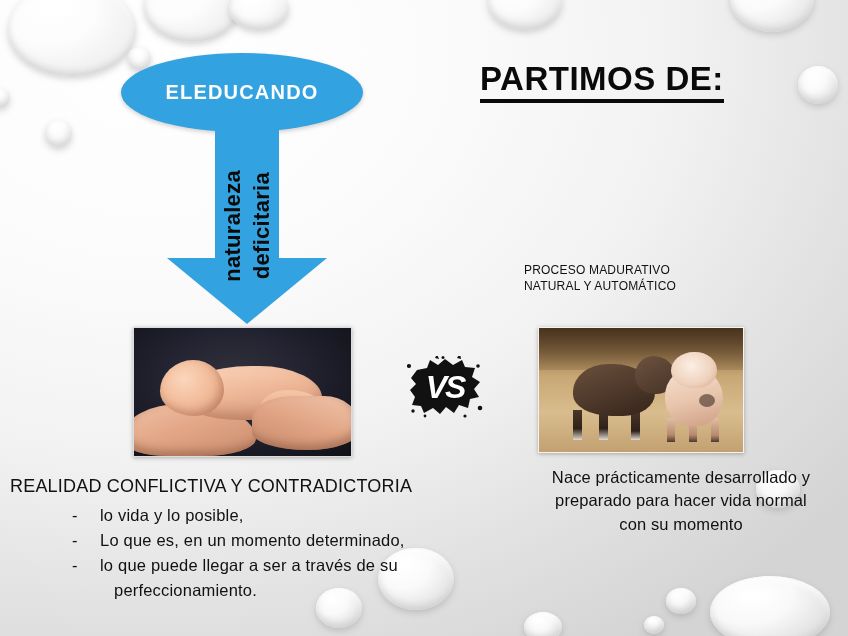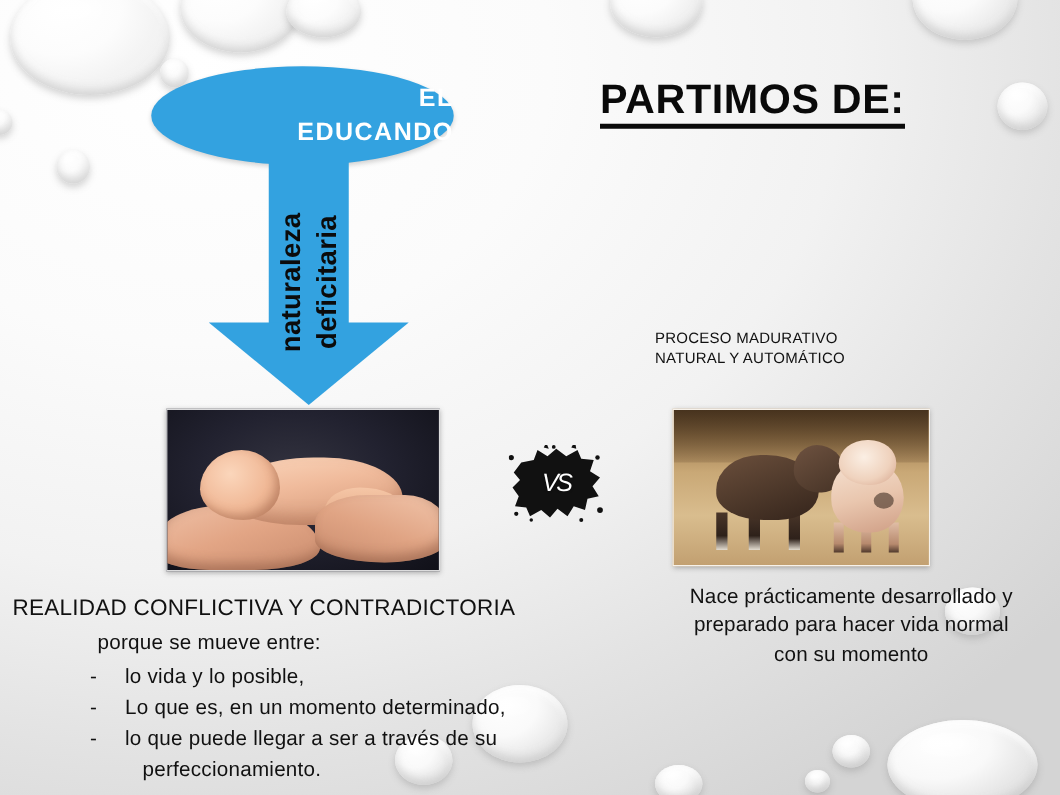--- a/index.html
+++ b/index.html
@@ -39,21 +39,21 @@
     letter-spacing:.5px;
     border-bottom:4px solid #0a0a0a;
     padding-bottom:2px;line-height:1.05;
     white-space:nowrap;
   }
 
   
   #ellipse{
     position:absolute;left:121px;top:53px;width:242px;height:79px;
     background:#33a2e0;border-radius:50%;
-    display:flex;flex-direction:column;align-items:flex-end;justify-content:center;
+    display:flex;flex-direction:row;align-items:center;justify-content:center;
     color:#ffffff;font-weight:bold;font-size:20px;line-height:1.32;
     letter-spacing:1.2px;text-align:center;
     box-shadow:0 2px 4px rgba(0,0,0,.18);
   }
 
   
   #arrow{
     position:absolute;left:167px;top:128px;width:160px;height:196px;
   }
   #arrow .shaft{
@@ -168,21 +168,21 @@
   }
 
   
   #vs{
     position:absolute;left:407px;top:356px;width:76px;height:62px;
   }
   #vs .splat{position:absolute;inset:0;}
   #vs .vs-label{
     position:absolute;left:0;top:0;width:76px;height:62px;
     display:flex;align-items:center;justify-content:center;
-    color:#ffffff;font-weight:normal;font-size:20px;font-style:italic;
+    color:#ffffff;font-weight:bold;font-size:32px;font-style:italic;
     letter-spacing:-2px;
     text-shadow:0 0 2px rgba(0,0,0,.6);
   }
 
   
   #proc-label{
     position:absolute;left:524px;top:262px;width:300px;
     font-size:12px;color:#111;line-height:1.35;letter-spacing:.2px;
   }
   #proc-label div{white-space:nowrap;}
@@ -292,21 +292,20 @@
   </div>
 
   <div id="nace-text">
     <div>Nace prácticamente desarrollado y</div>
     <div>preparado para hacer vida normal</div>
     <div>con su momento</div>
   </div>
 
   <div id="realidad">
     <div class="heading">REALIDAD CONFLICTIVA Y CONTRADICTORIA</div>
-    <div class="sub">porque se mueve entre:</div>
     <ul id="realidad-list">
         <li>
           <span class="dash">-</span>
           <span class="txt">lo vida y lo posible,</span>
         </li>
         <li>
           <span class="dash">-</span>
           <span class="txt">Lo que es, en un momento determinado,</span>
         </li>
         <li>

